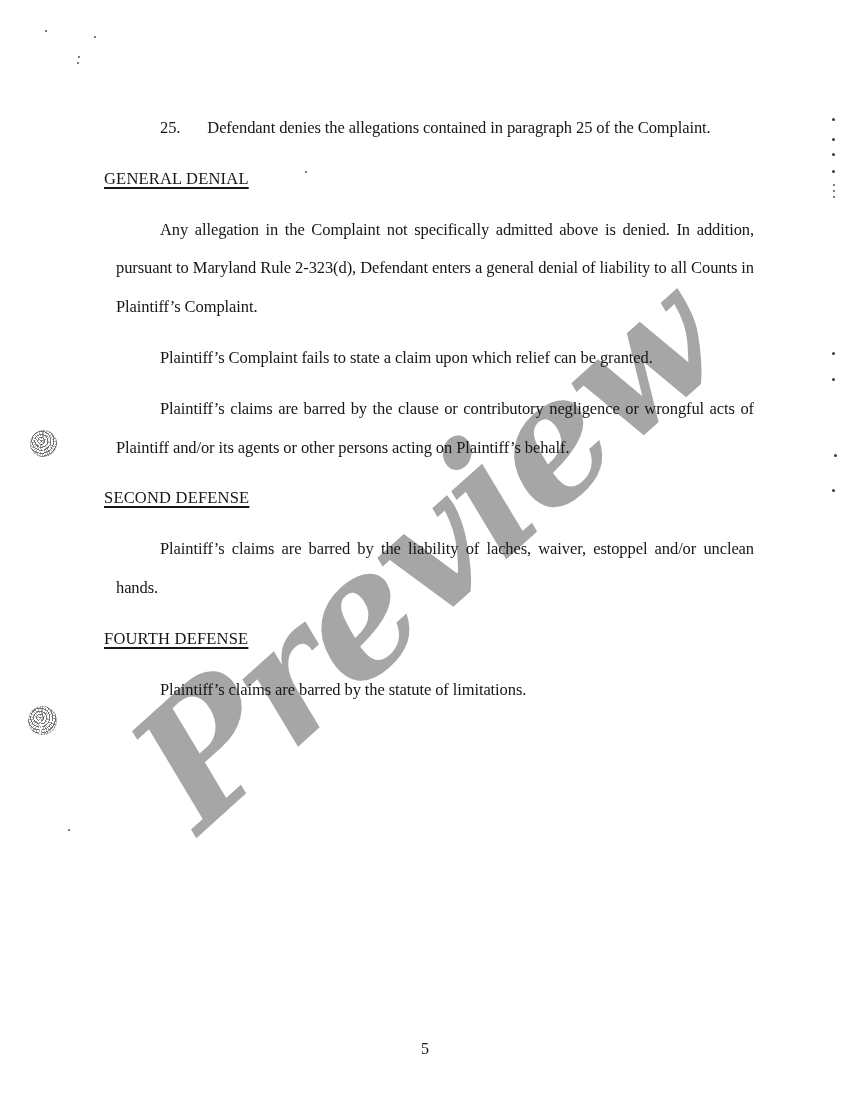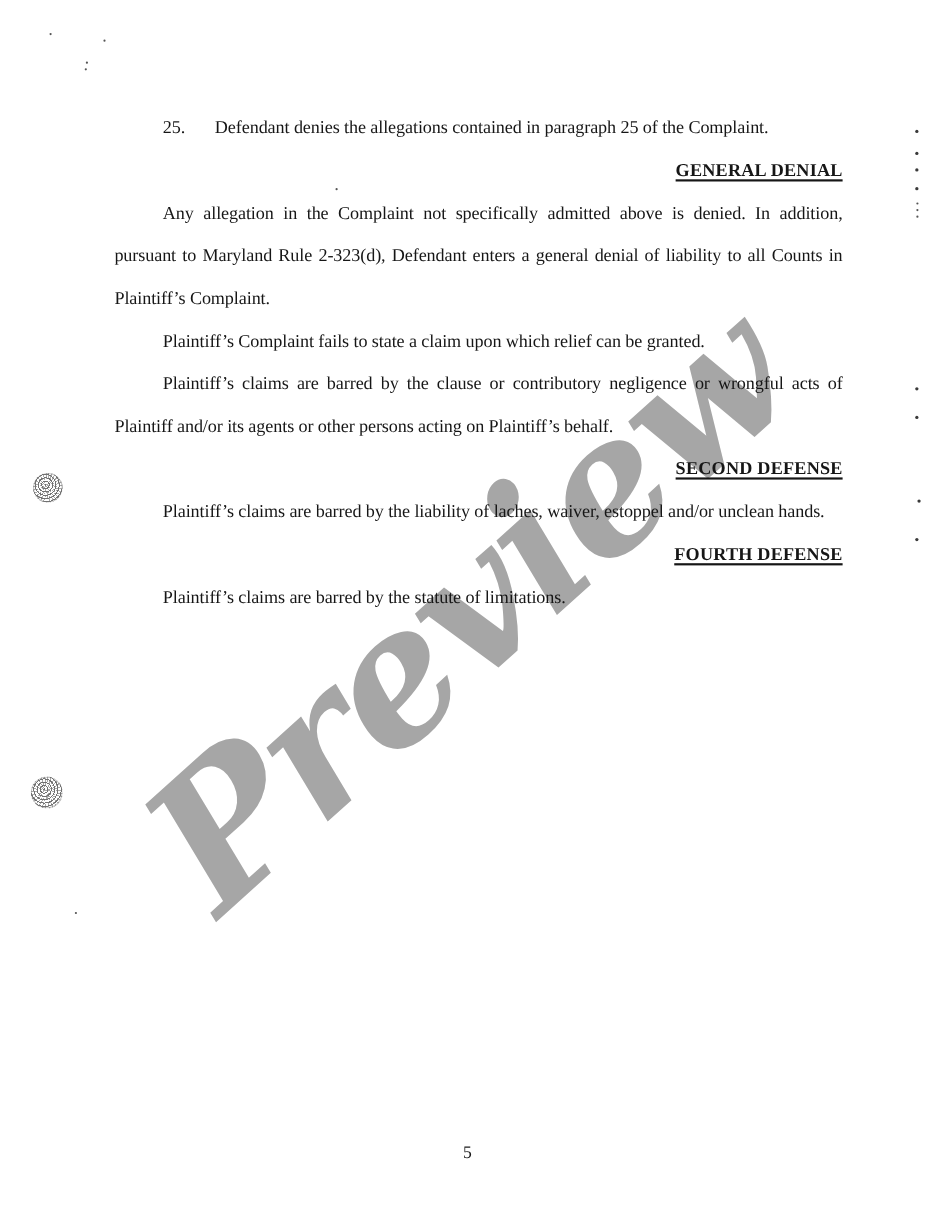--- a/index.html
+++ b/index.html
@@ -16,30 +16,30 @@
     position: absolute;
     left: 104px;
     top: 97px;
     width: 662px;
     font-size: 16.5px;
     line-height: 38.8px;
     letter-spacing: -0.1px;
     z-index: 2;
   }
   .para {
-    margin: 0;
+    margin: 12px;
     text-align: justify;
     text-indent: 44px;
   }
   .heading {
     margin: 0;
-    text-align: right;
+    text-align: left;
     font-size: 16.5px;
     line-height: 38.8px;
-    font-weight: bold;
+    font-weight: normal;
     letter-spacing: 0.2px;
   }
   .heading .hu {
     text-decoration: underline;
     text-underline-offset: 3px;
     text-decoration-thickness: 1.5px;
   }
   .tab { display: inline-block; width: 27px; }
   .watermark {
     position: absolute;

